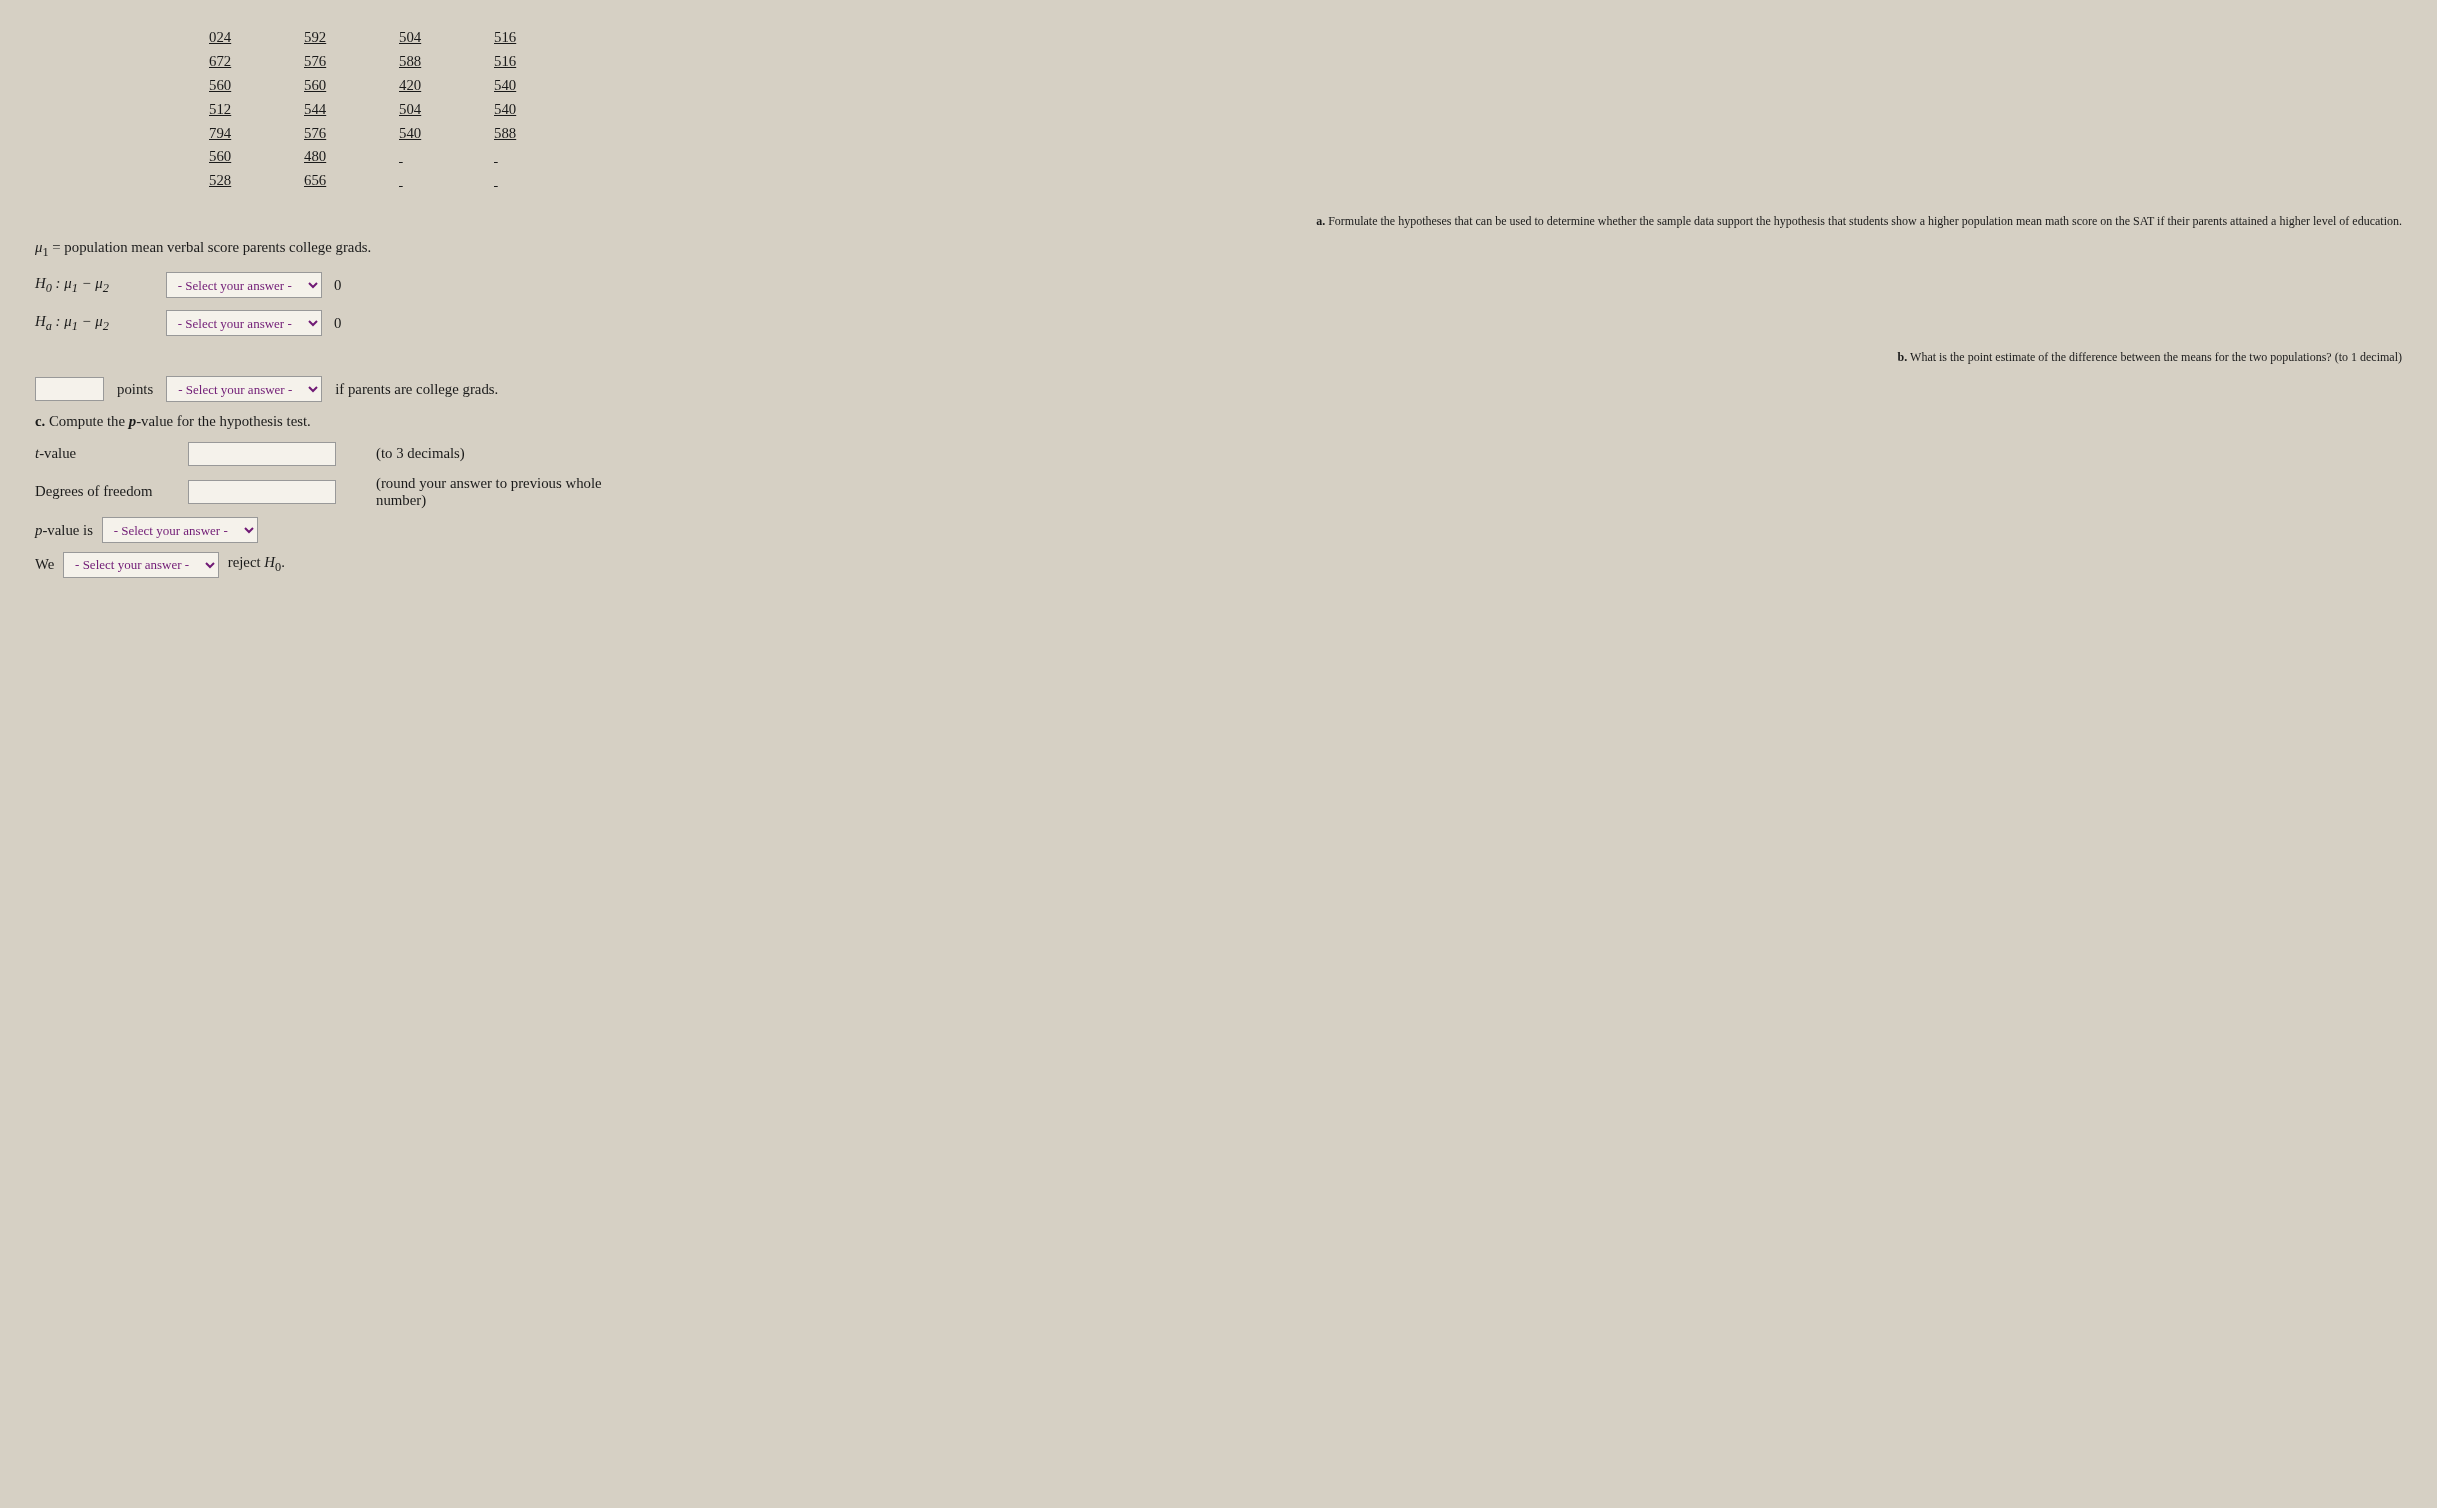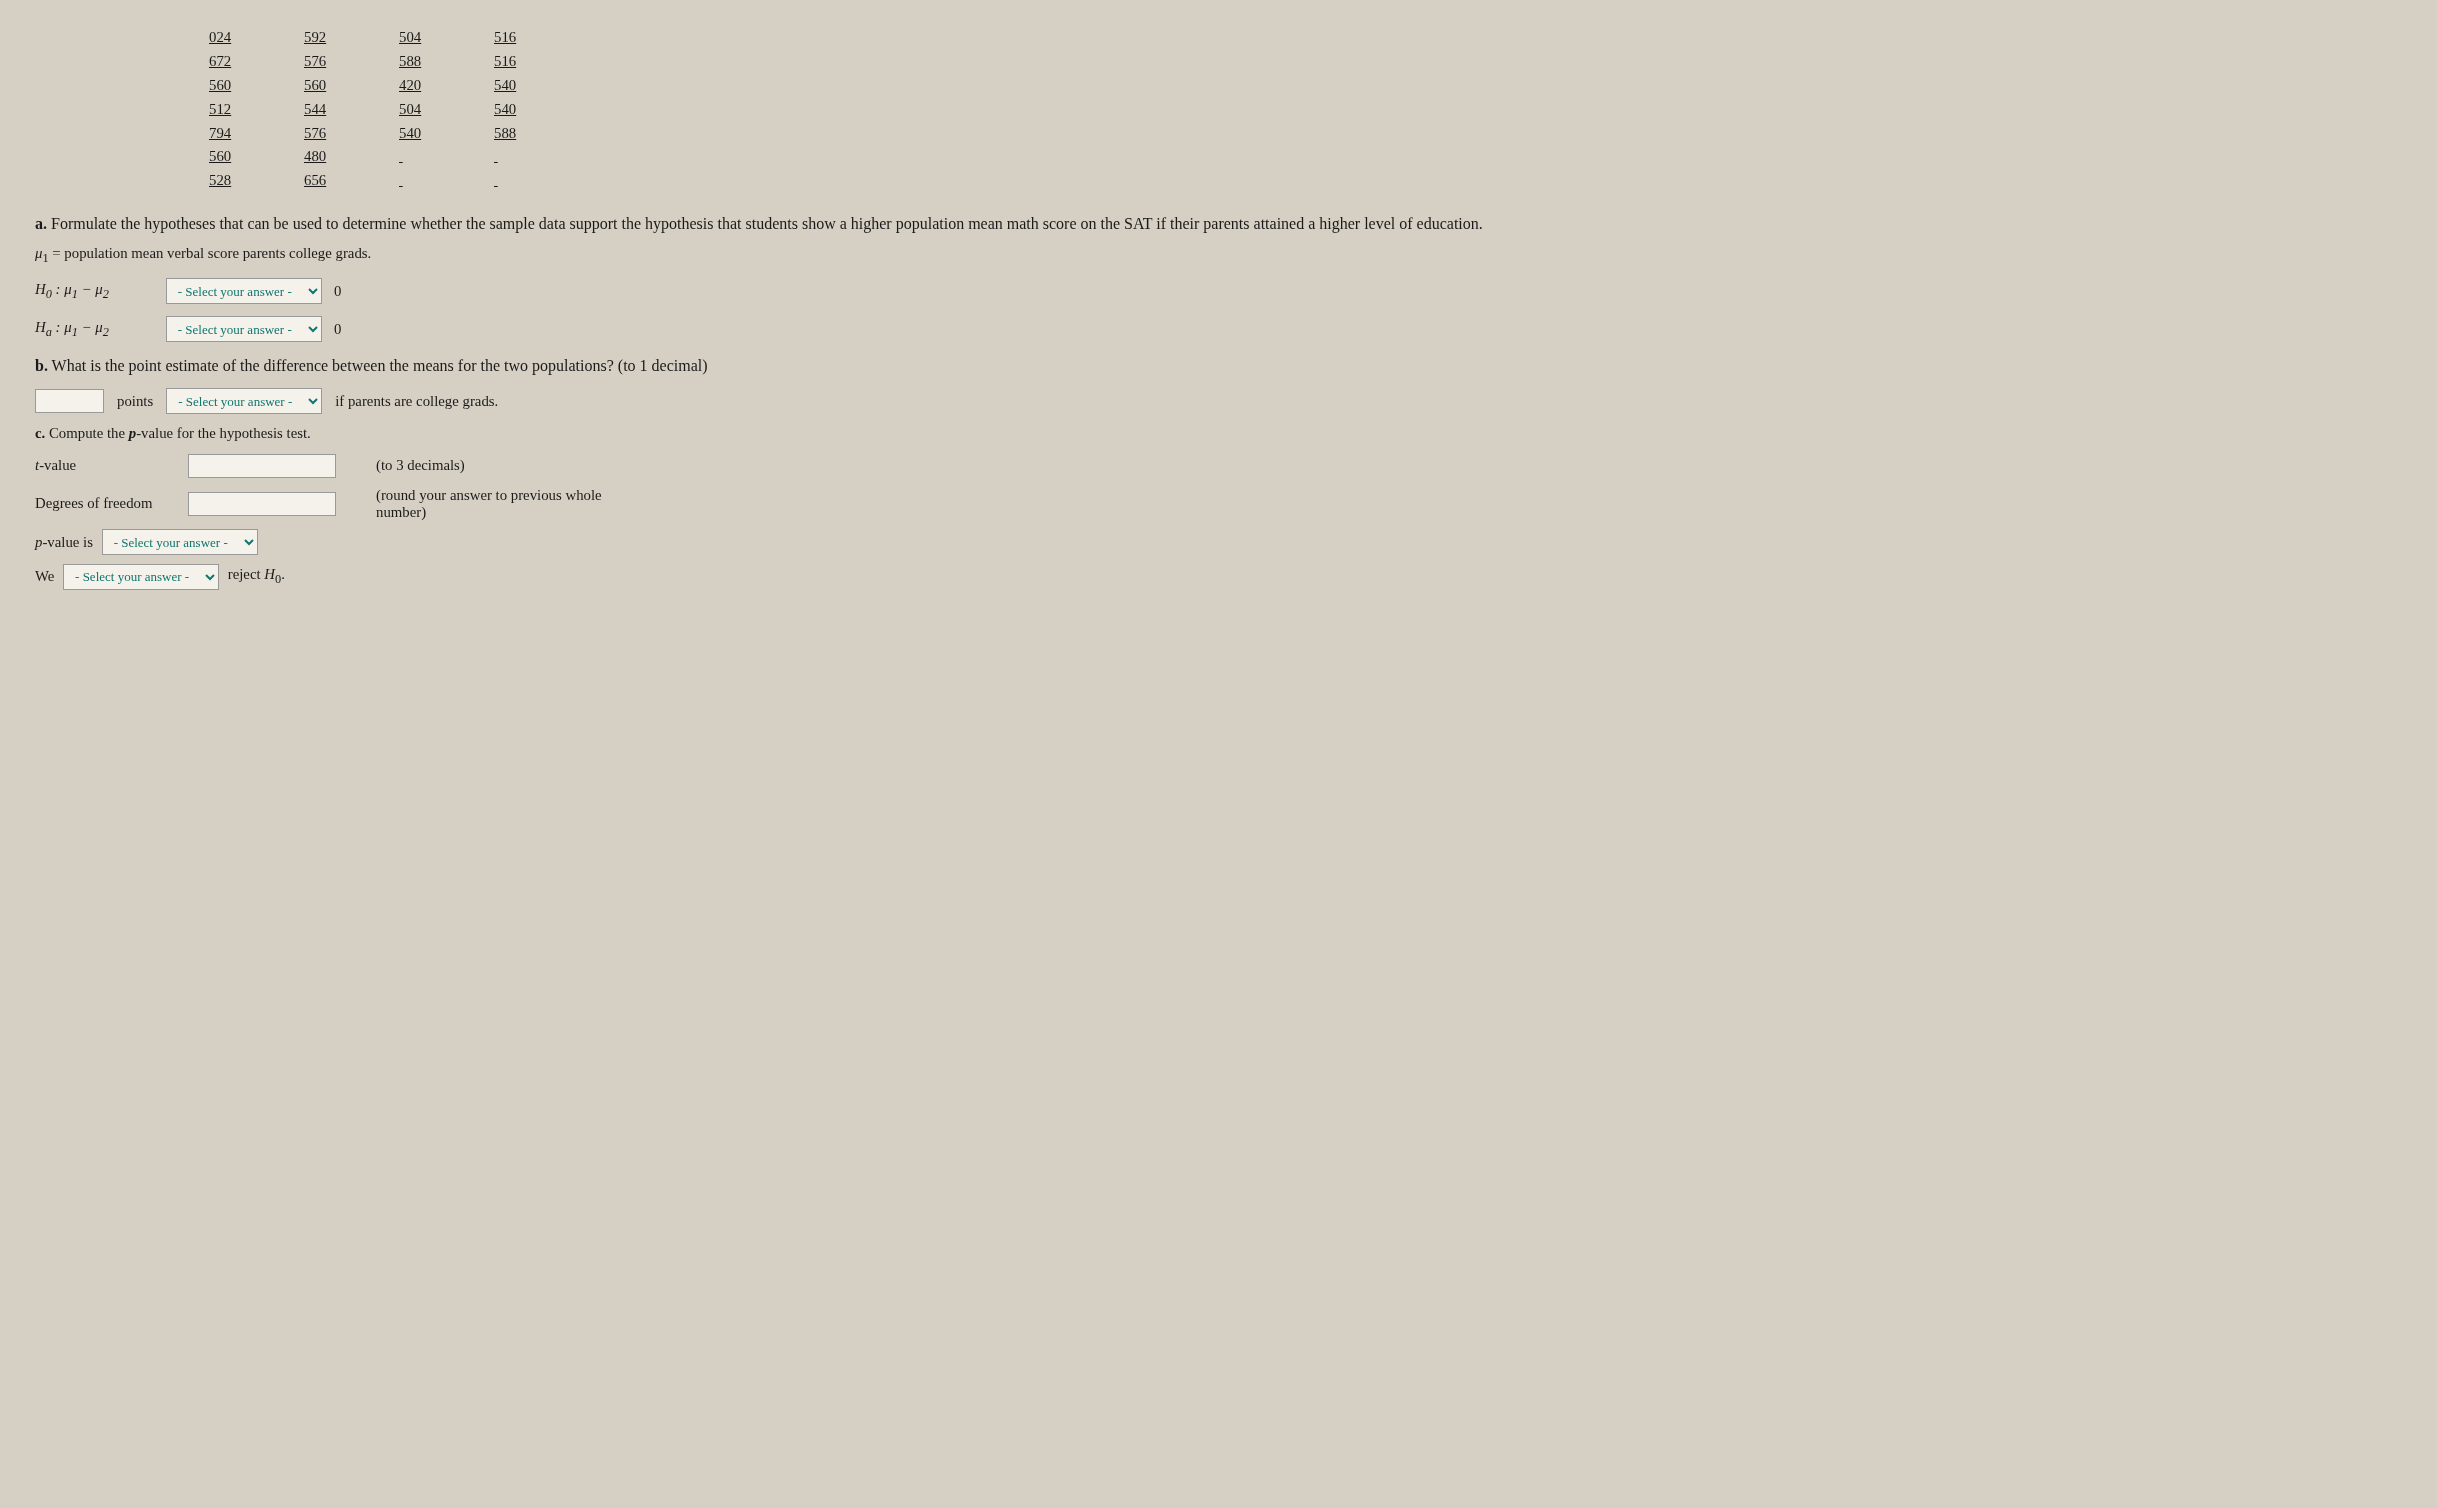--- a/index.html
+++ b/index.html
@@ -34,21 +34,22 @@
 
     .data-col span {
       display: block;
       min-width: 43px;
       text-decoration: underline;
     }
 
     .section-text {
       margin-bottom: 8.7px;
       line-height: 1.5;
-      font-size: 16px;
+      font-size: 12px;
+      text-align: right;
     }
 
     .bold-label {
       font-weight: bold;
     }
 
     .definition-line {
       margin: 5.2px 0;
       font-size: 14.8px;
     }
@@ -68,21 +69,21 @@
     }
 
     .select-dropdown {
       border: 0.9px solid #999;
       background: #f5f2eb;
       padding: 3.5px 7px;
       font-size: 13px;
       font-family: Georgia, serif;
       cursor: pointer;
       min-width: 156px;
-      color: #0f766e;
+      color: #701a75;
       appearance: auto;
     }
 
     .zero-label {
       font-size: 14.8px;
       margin-left: 3.5px;
     }
 
     .b-row {
       display: flex;

